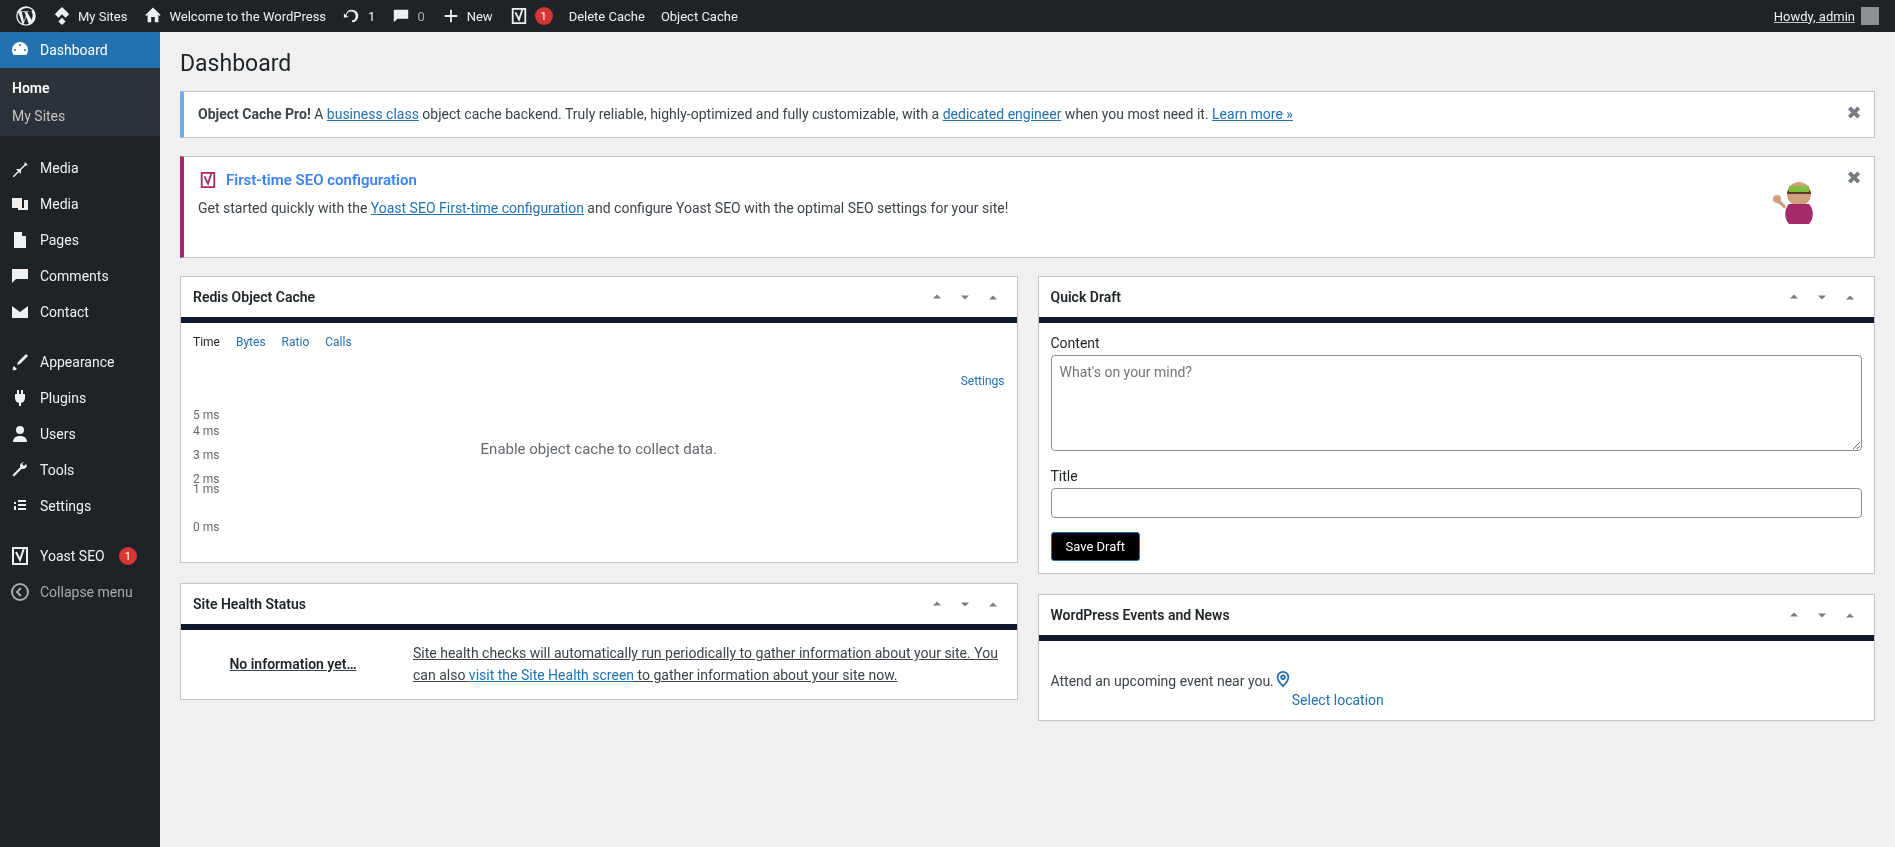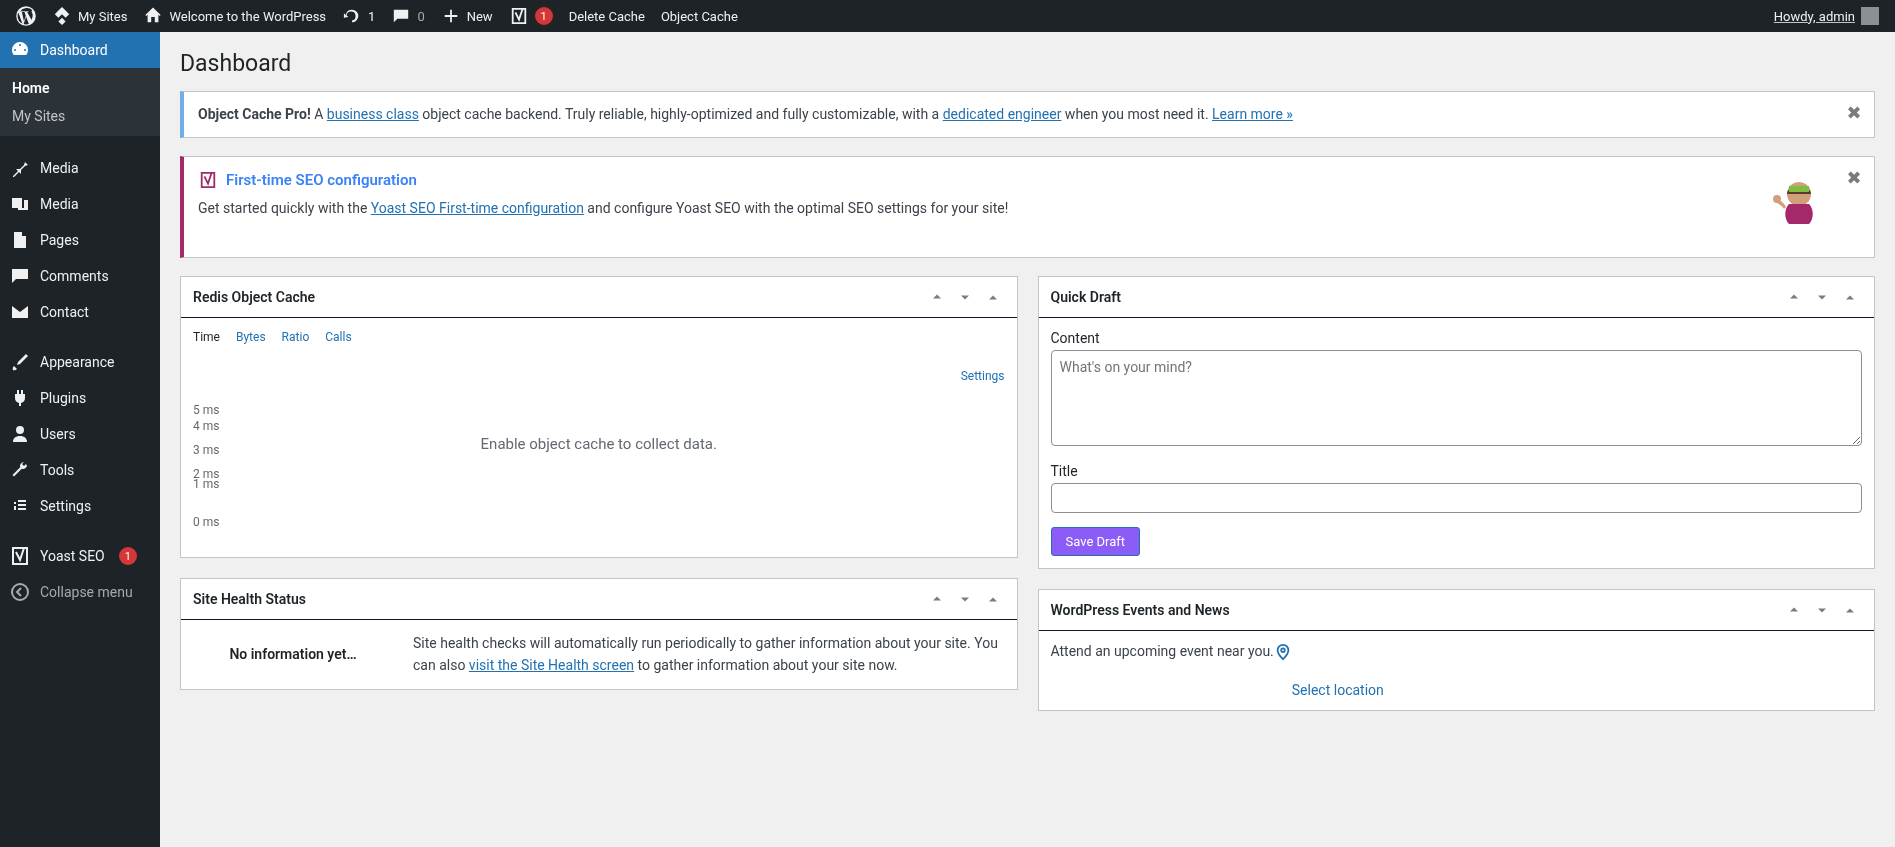--- a/index.html
+++ b/index.html
@@ -33,44 +33,44 @@
 h1.page-title { font-size:23px; font-weight:400; padding:18px 0 14px 0; color:#1d2327; }
 
 .notice { background:#fff; border:1px solid #c3c4c7; border-left:4px solid #72aee6; padding:12px 40px 12px 14px; margin:0 0 18px 0; position:relative; font-size:14px; line-height:1.5; }
 .notice.yoast { border-left-color:#a4286a; display:flex; gap:20px; align-items:flex-start; }
 .notice-dismiss { position:absolute; top:10px; right:10px; width:20px; height:20px; color:#787c82; cursor:pointer; display:flex; align-items:center; justify-content:center; font-size:18px; }
 .yoast-title { color:#3b82f6; font-weight:600; font-size:15px; display:flex; align-items:center; gap:8px; margin-bottom:6px; }
 
 .columns { display:flex; gap:20px; }
 .col { flex:1; display:flex; flex-direction:column; gap:20px; }
 .postbox { background:#fff; border:1px solid #c3c4c7; }
-.postbox-header { display:flex; align-items:center; padding:8px 12px; border-bottom:1px solid #0f172a; }
+.postbox-header { display:flex; align-items:center; padding:8px 12px; border-bottom:6px solid #0f172a; }
 .postbox-header h2 { font-size:14px; font-weight:600; color:#1d2327; flex:1; }
 .handle-actions { display:flex; gap:4px; }
 .handle-btn { width:24px; height:24px; display:flex; align-items:center; justify-content:center; color:#787c82; cursor:pointer; }
 .postbox-inside { padding:12px; font-size:14px; }
 
 .tabrow { display:flex; gap:16px; font-size:12px; margin-bottom:12px; }
 .tabrow .tab { color:#2271b1; cursor:pointer; }
 .tabrow .tab.active { color:#1d2327; font-weight:400; }
 .tabrow .spacer { flex:1; }
 .chart { position:relative; height:150px; }
 .ylabel { position:absolute; left:0; font-size:12px; color:#646970; }
 .chart-msg { position:absolute; left:50%; top:40px; transform:translateX(-50%); color:#646970; font-size:15px; }
 
-.health { display:flex; gap:20px; align-items:flex-start; }
+.health { display:flex; gap:20px; align-items:flex-start;text-decoration:underline; }
 .health-left { min-width:200px; text-align:center; font-weight:600; padding-top:14px; color:#1d2327; }
 
 .form-field { margin-bottom:14px; }
 .form-field label { display:block; margin-bottom:4px; font-size:14px; color:#1d2327; }
 .form-field input[type=text] { width:100%; padding:6px 8px; border:1px solid #8c8f94; border-radius:4px; font-size:14px; }
 .form-field textarea { width:100%; padding:8px; border:1px solid #8c8f94; border-radius:4px; font-size:14px; height:96px; resize:vertical; }
-.button-primary { background:#8b5cf6; color:#fff; border:1px solid #2271b1; border-radius:3px; padding:6px 14px; cursor:pointer; font-size:13px; }
-
-.events-row { font-size:14px; display:flex; align-items:flex-start; }
+.button-primary { background:#000000; color:#fff; border:1px solid #2271b1; border-radius:3px; padding:6px 14px; cursor:pointer; font-size:13px; }
+
+.events-row { font-size:14px; display:flex; align-items:center; }
 .pin-icon { color:#2271b1; }
 
 .icon { width:20px; height:20px; display:inline-flex; align-items:center; justify-content:center; }
 svg { fill:currentColor; }
 </style>
 </head>
 <body>
 
 <div id="adminbar">
   <div class="ab-item">

